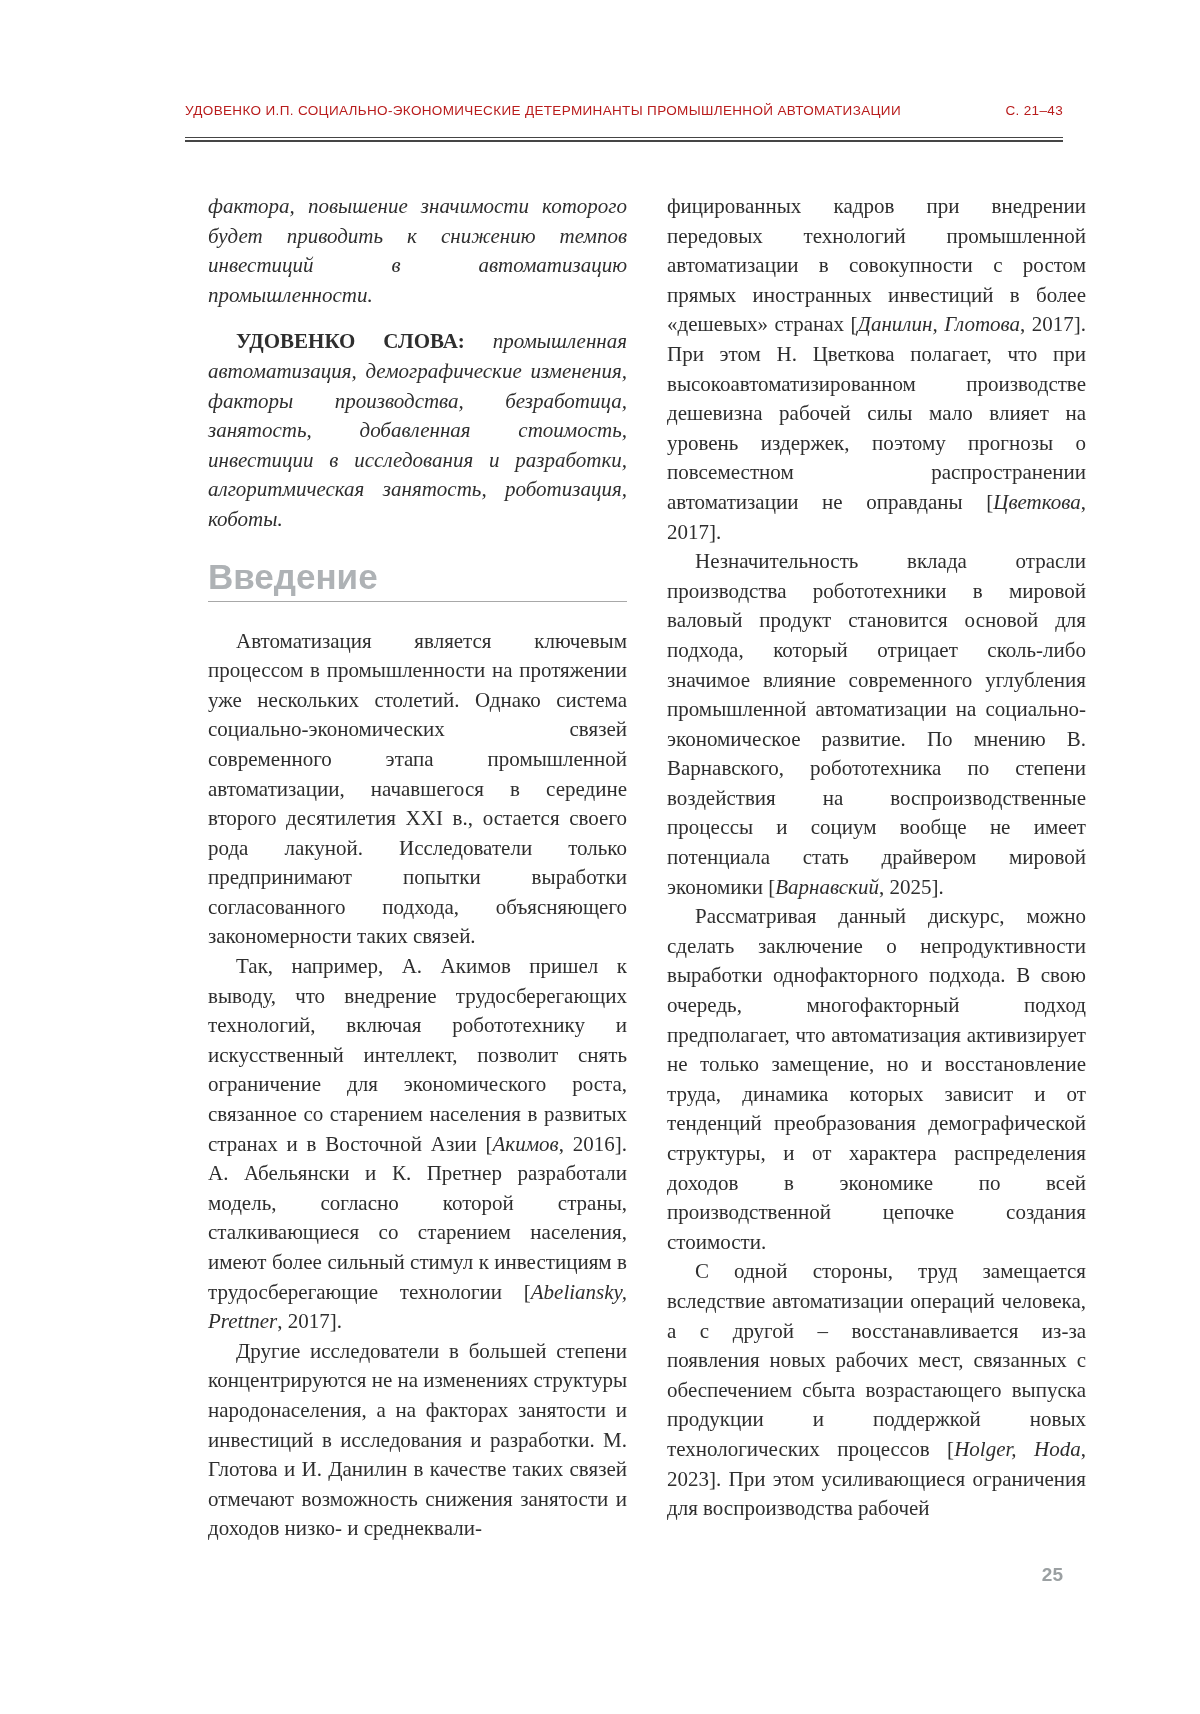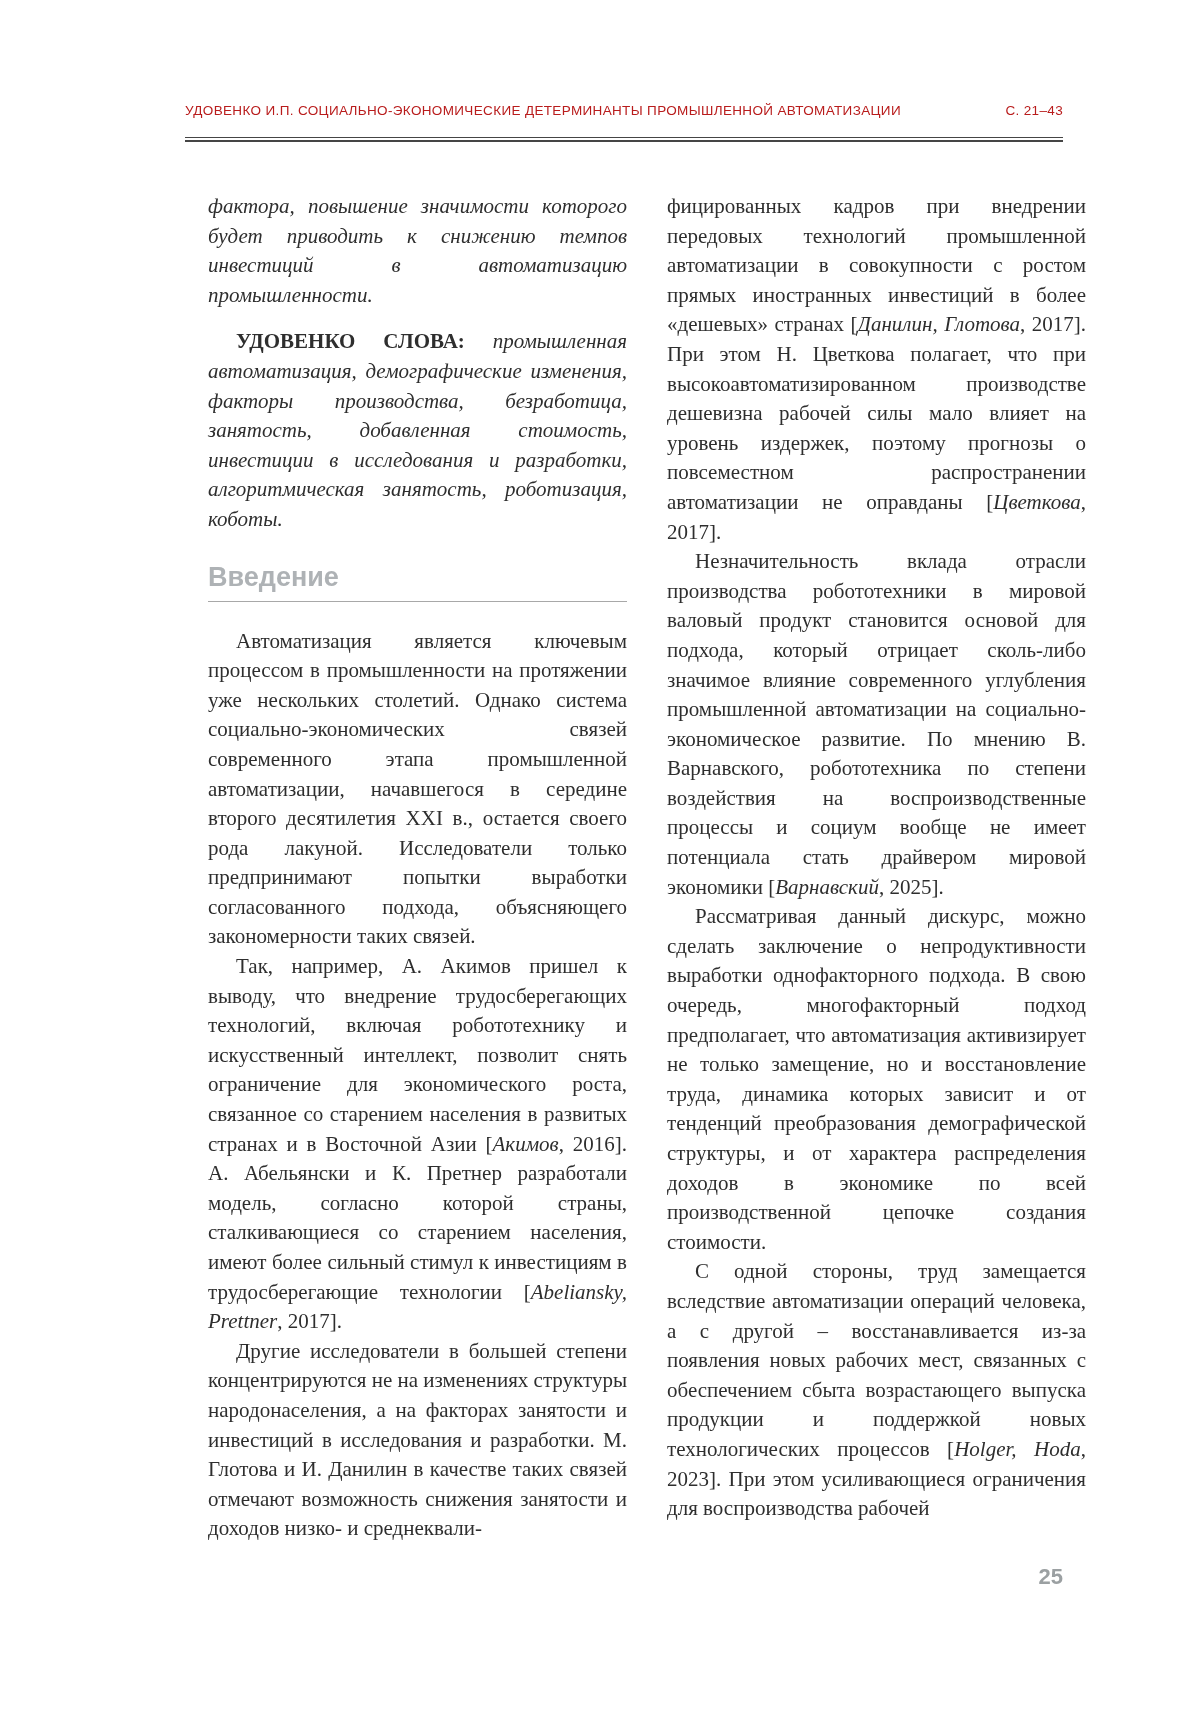--- a/index.html
+++ b/index.html
@@ -32,33 +32,33 @@
     text-align:justify;
   }
   .para{margin:0;text-indent:28px;}
   .para.noindent{text-indent:0;}
   .para.keywords{margin-top:17px;}
   .it{font-style:italic;}
   .bd{font-weight:700;}
 
   .section-heading{
     font-family:"Liberation Sans", sans-serif;
-    font-size:27px;font-weight:700;line-height:30px;
+    font-size:35px;font-weight:700;line-height:30px;
     color:#aeb2b5;text-align:left;
     margin:27px 0 0 0;
   }
   .section-rule{
     border:none;border-top:1px solid #a8a8a8;
     margin:9px 0 25px 0;height:0;
   }
 
   .page-footer{
     position:absolute;top:1564px;right:0;
     font-family:"Liberation Sans", sans-serif;
-    font-size:22px;font-weight:700;color:#9ba0a2;
+    font-size:19px;font-weight:700;color:#9ba0a2;
   }
 </style>
 </head>
 <body>
 
 <div class="page">
 
   <header class="running-header">
     <span>УДОВЕНКО И.П. СОЦИАЛЬНО-ЭКОНОМИЧЕСКИЕ ДЕТЕРМИНАНТЫ ПРОМЫШЛЕННОЙ АВТОМАТИЗАЦИИ</span>
     <span>С. 21–43</span>

